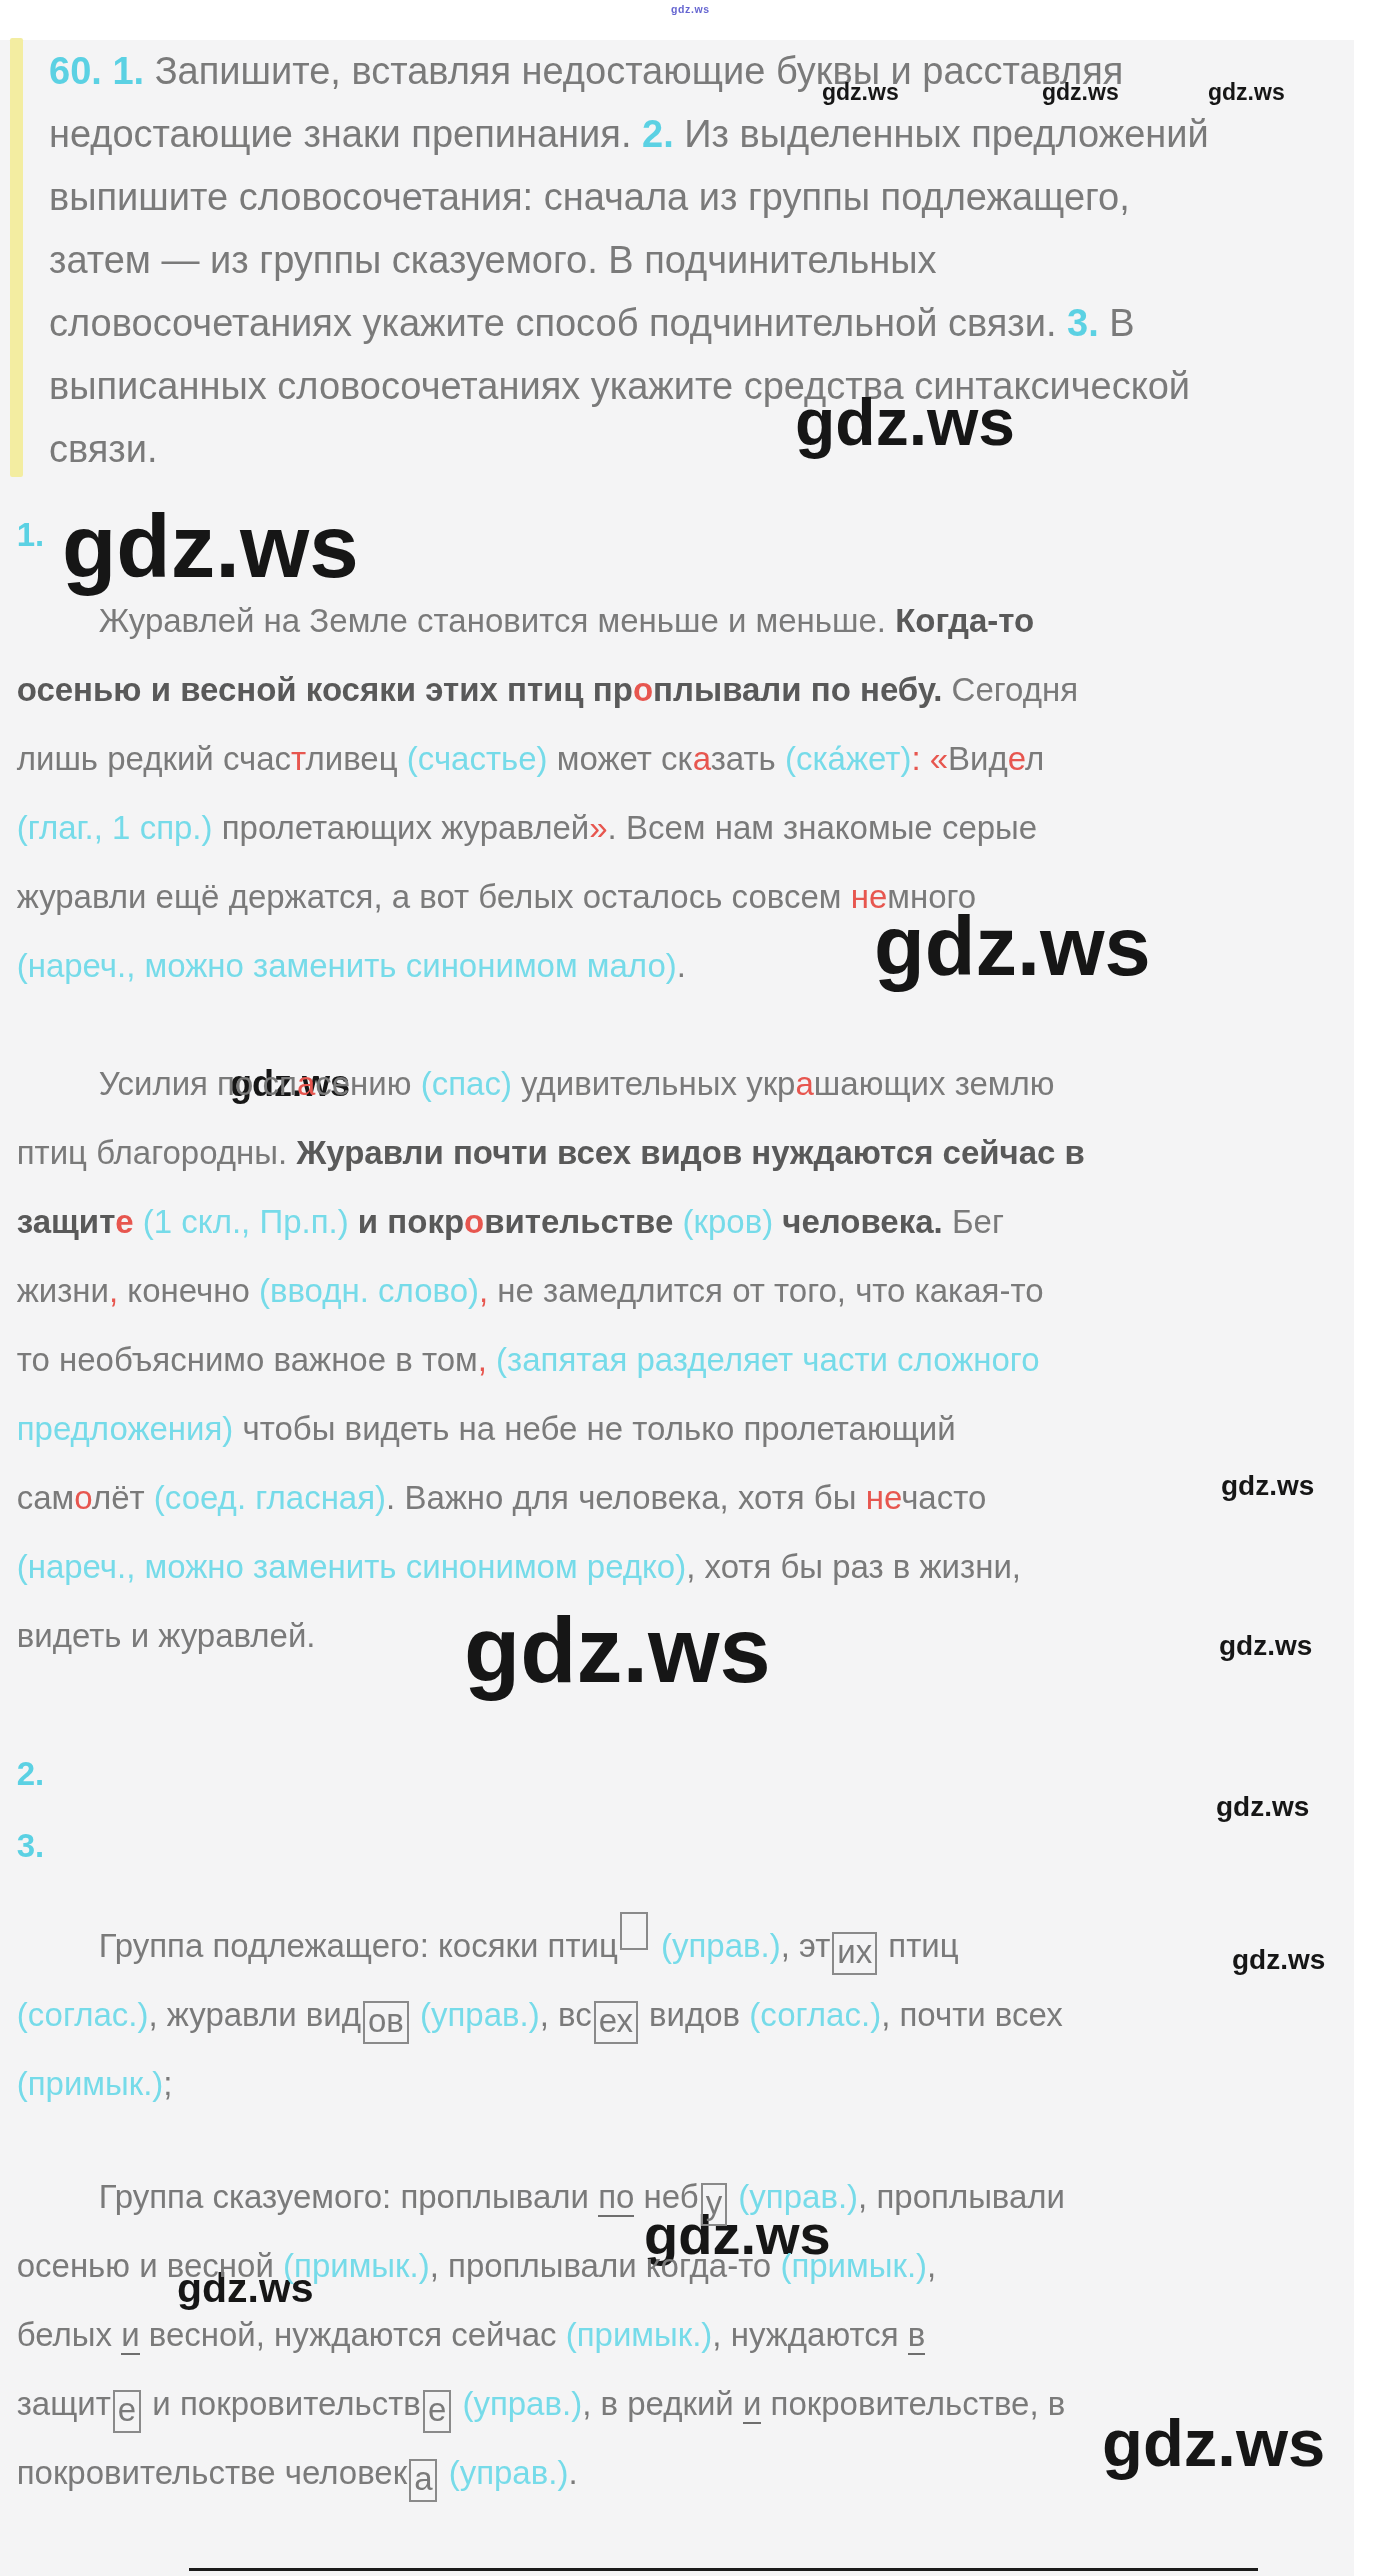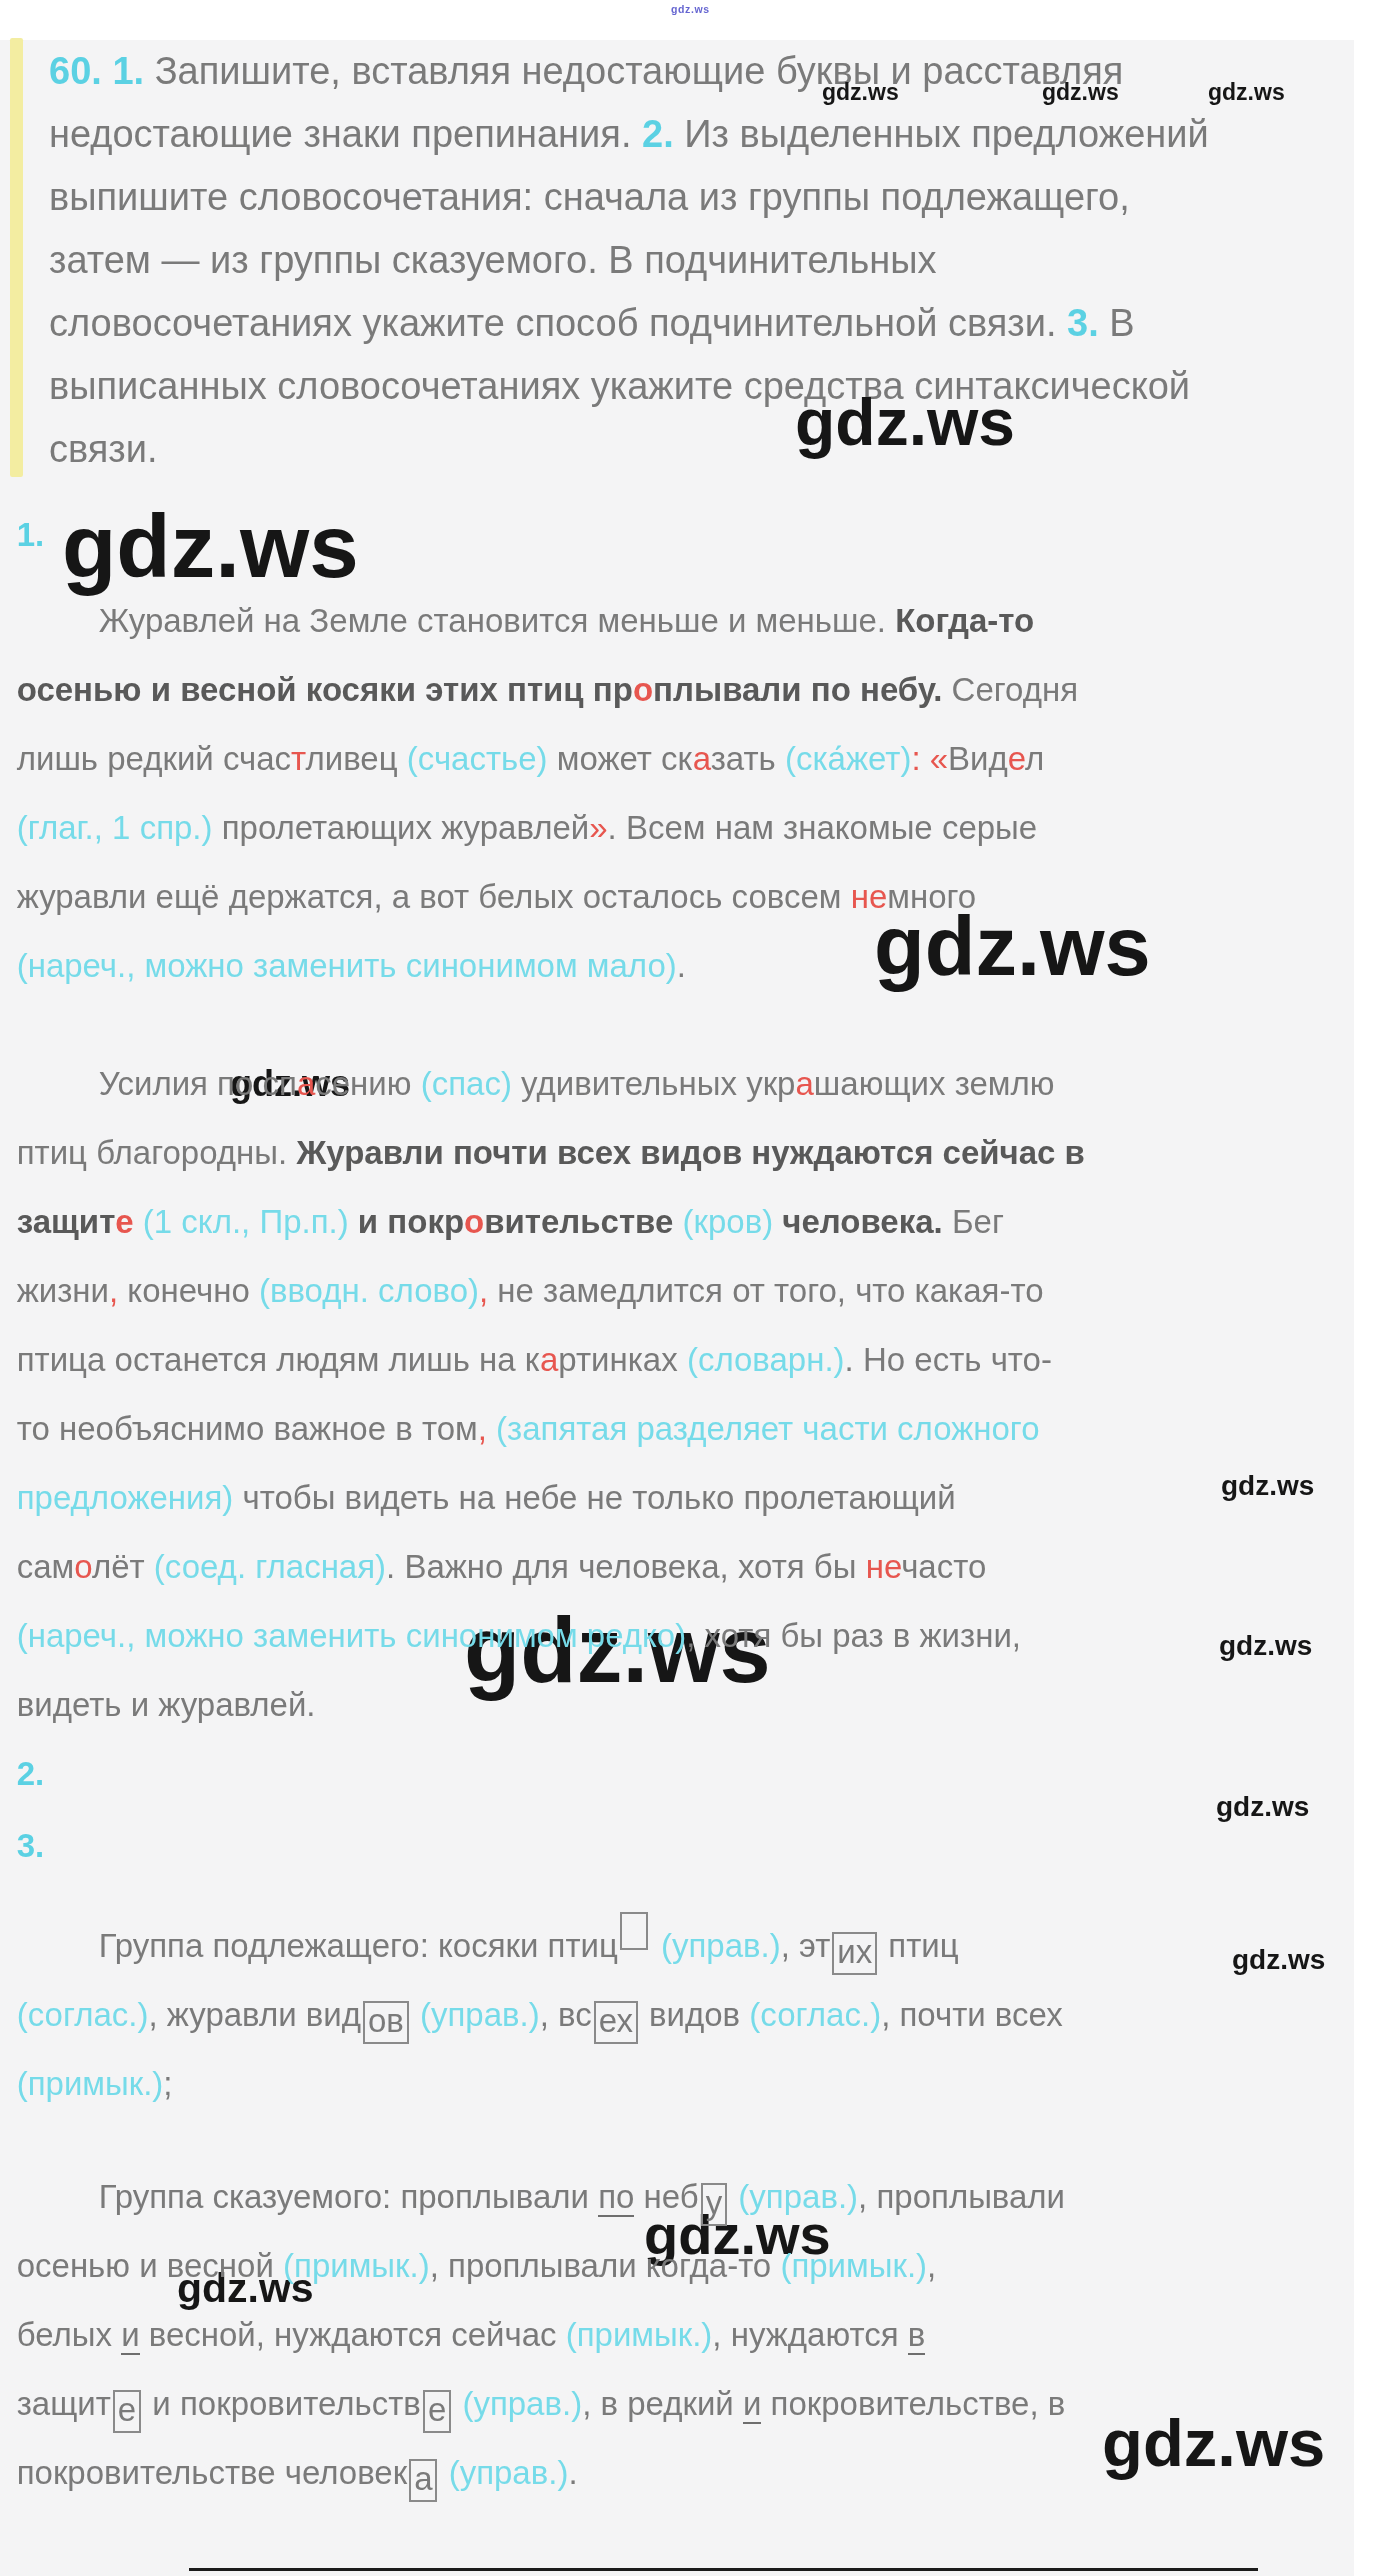--- a/index.html
+++ b/index.html
@@ -95,21 +95,20 @@
       <div class="line"><span class="seg c">(глаг., 1 спр.) </span><span class="seg">пролетающих журавлей</span><span class="seg r">»</span><span class="seg">. Всем нам знакомые серые</span></div>
       <div class="line"><span class="seg">журавли ещё держатся, а вот белых осталось совсем </span><span class="seg r">не</span><span class="seg">много</span></div>
       <div class="line"><span class="seg c">(нареч., можно заменить синонимом мало)</span><span class="seg">.</span></div>
     </div>
 
   <div class="para p2">
       <div class="line indent"><span class="seg">Усилия по сп</span><span class="seg r">а</span><span class="seg">сению </span><span class="seg c">(спас)</span><span class="seg"> удивительных укр</span><span class="seg r">а</span><span class="seg">шающих землю</span></div>
       <div class="line"><span class="seg">птиц благородны. </span><span class="seg b">Журавли почти всех видов нуждаются сейчас в</span></div>
       <div class="line"><span class="seg b">защит</span><span class="seg br">е</span><span class="seg b"> </span><span class="seg c">(1 скл., Пр.п.)</span><span class="seg b"> и покр</span><span class="seg br">о</span><span class="seg b">вительстве </span><span class="seg c">(кров)</span><span class="seg b"> человека.</span><span class="seg"> Бег</span></div>
       <div class="line"><span class="seg">жизни</span><span class="seg r">,</span><span class="seg"> конечно </span><span class="seg c">(вводн. слово)</span><span class="seg r">,</span><span class="seg"> не замедлится от того, что какая-то</span></div>
-      <div class="line"><span class="seg">птица останется людям лишь на к</span><span class="seg r">а</span><span class="seg">ртинках </span><span class="seg c">(словарн.)</span><span class="seg">. Но есть что-</span></div>
       <div class="line"><span class="seg">то необъяснимо важное в том</span><span class="seg r">,</span><span class="seg"> </span><span class="seg c">(запятая разделяет части сложного</span></div>
       <div class="line"><span class="seg c">предложения)</span><span class="seg"> чтобы видеть на небе не только пролетающий</span></div>
       <div class="line"><span class="seg">сам</span><span class="seg r">о</span><span class="seg">лёт </span><span class="seg c">(соед. гласная)</span><span class="seg">. Важно для человека, хотя бы </span><span class="seg r">не</span><span class="seg">часто</span></div>
       <div class="line"><span class="seg c">(нареч., можно заменить синонимом редко)</span><span class="seg">, хотя бы раз в жизни,</span></div>
       <div class="line"><span class="seg">видеть и журавлей.</span></div>
     </div>
 
   <div class="marker m2">2.</div>
   <div class="marker m3">3.</div>
 

